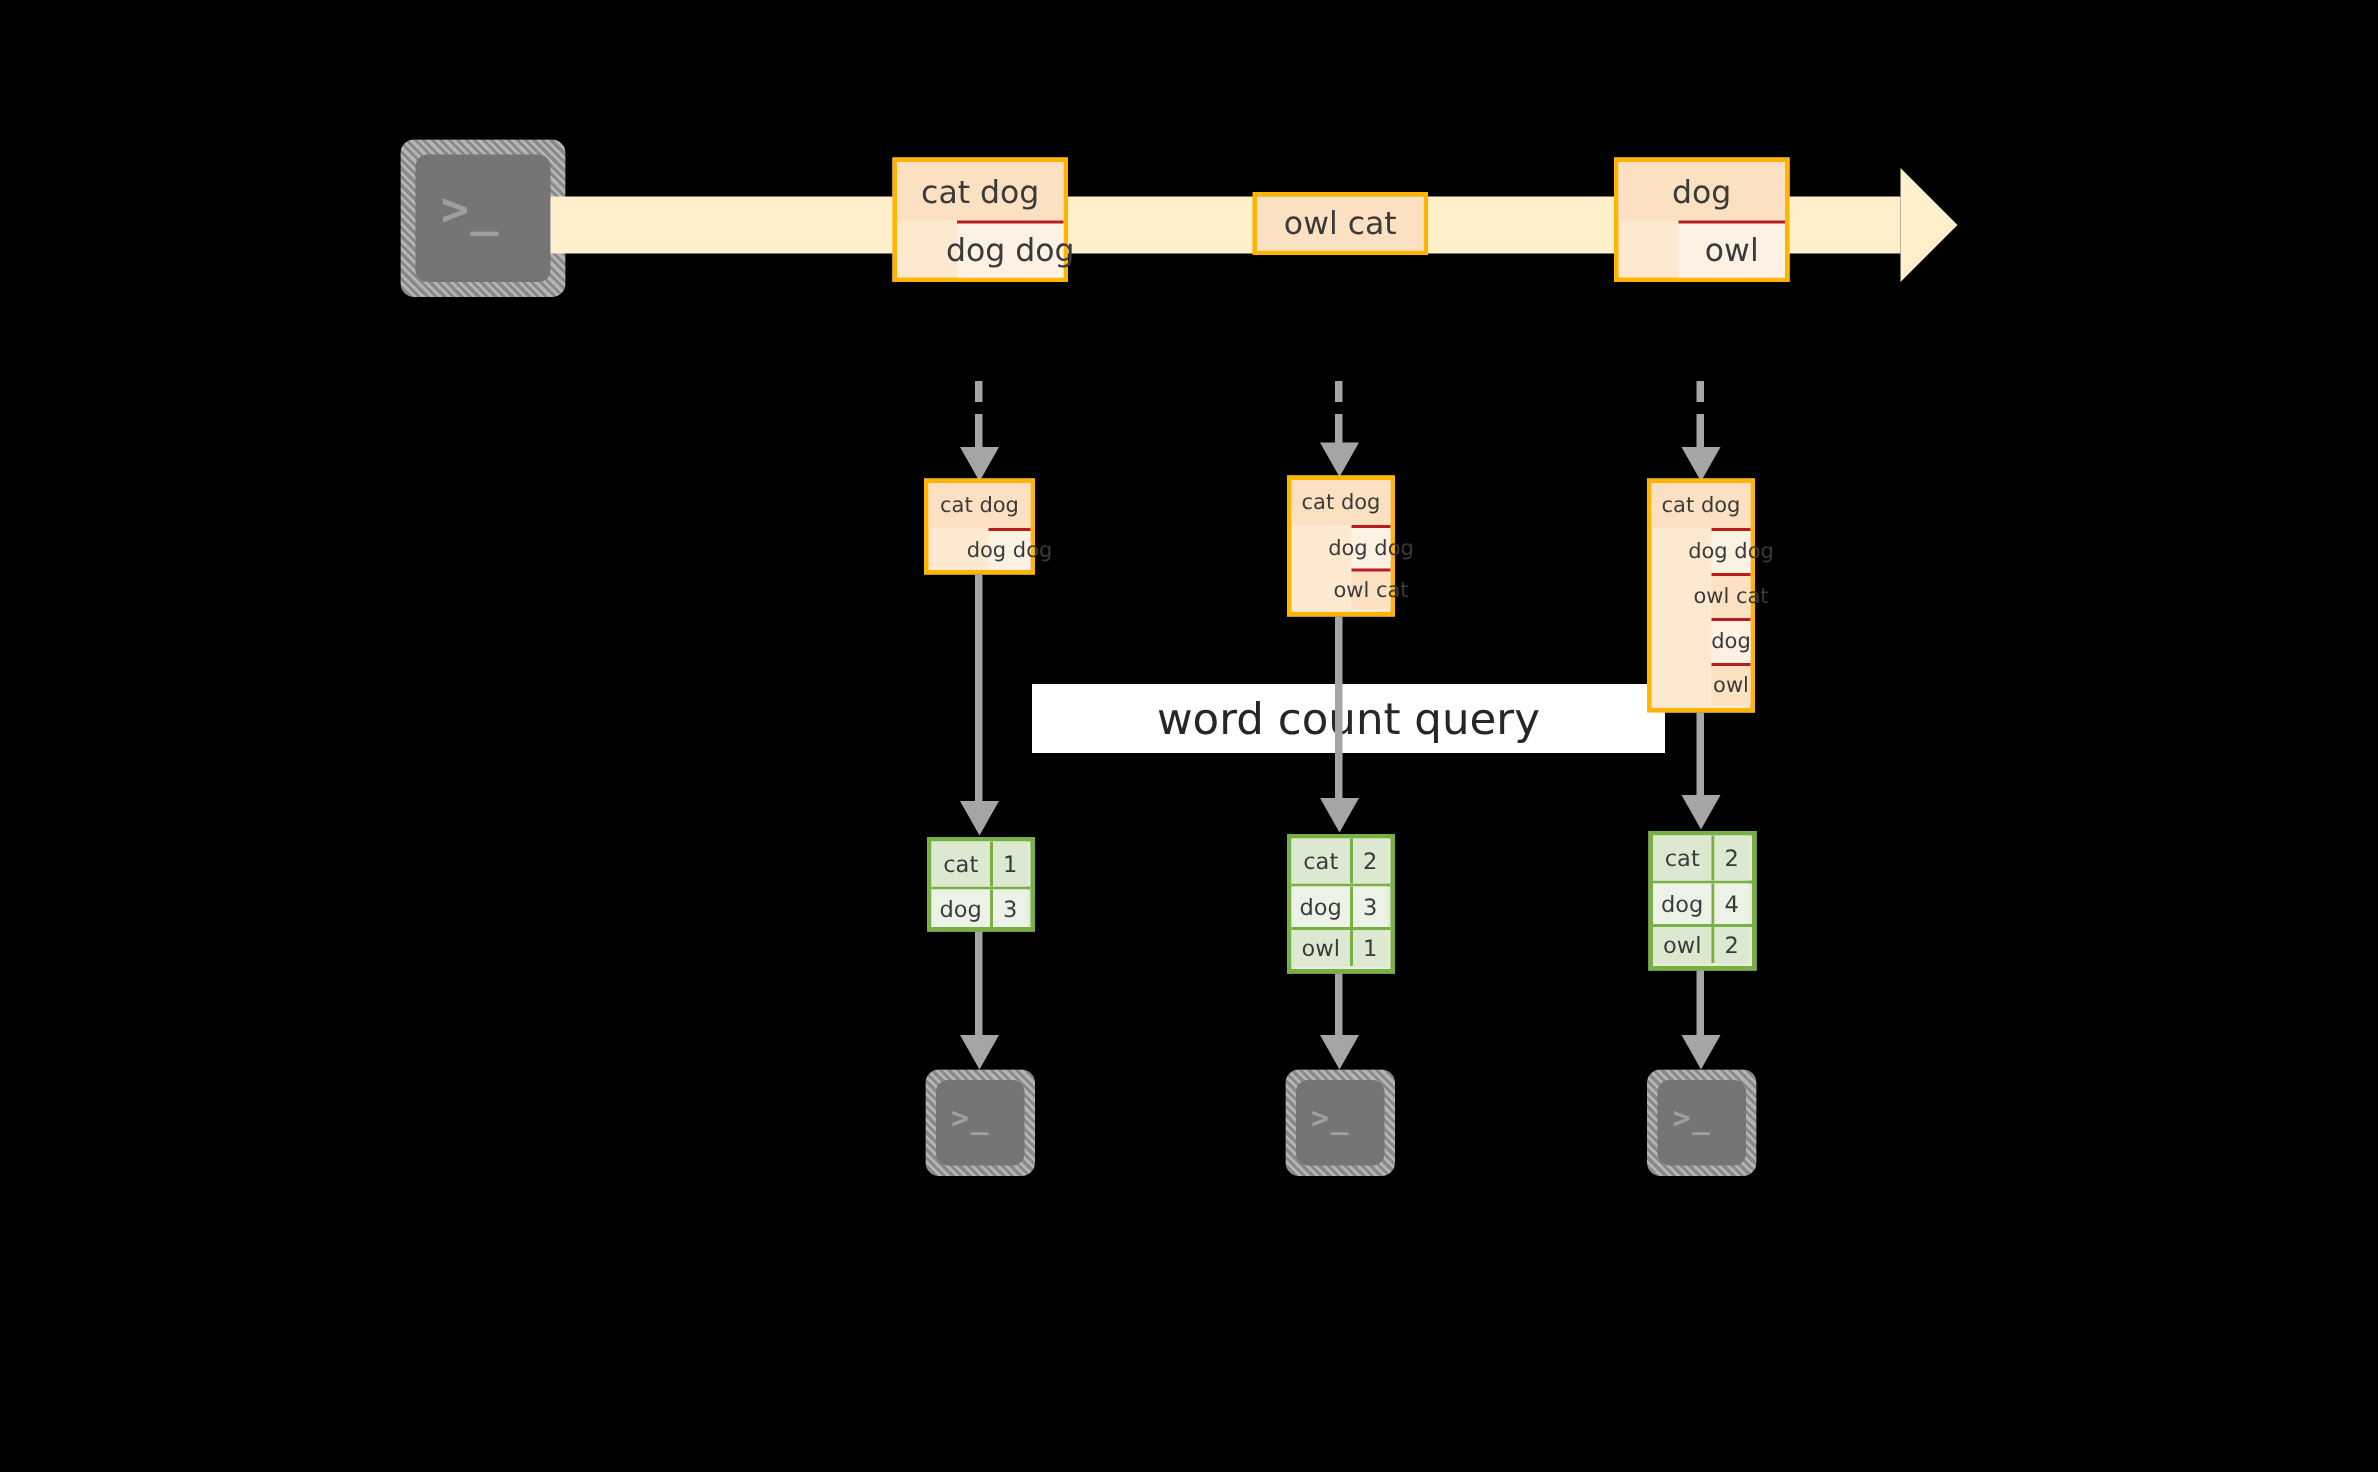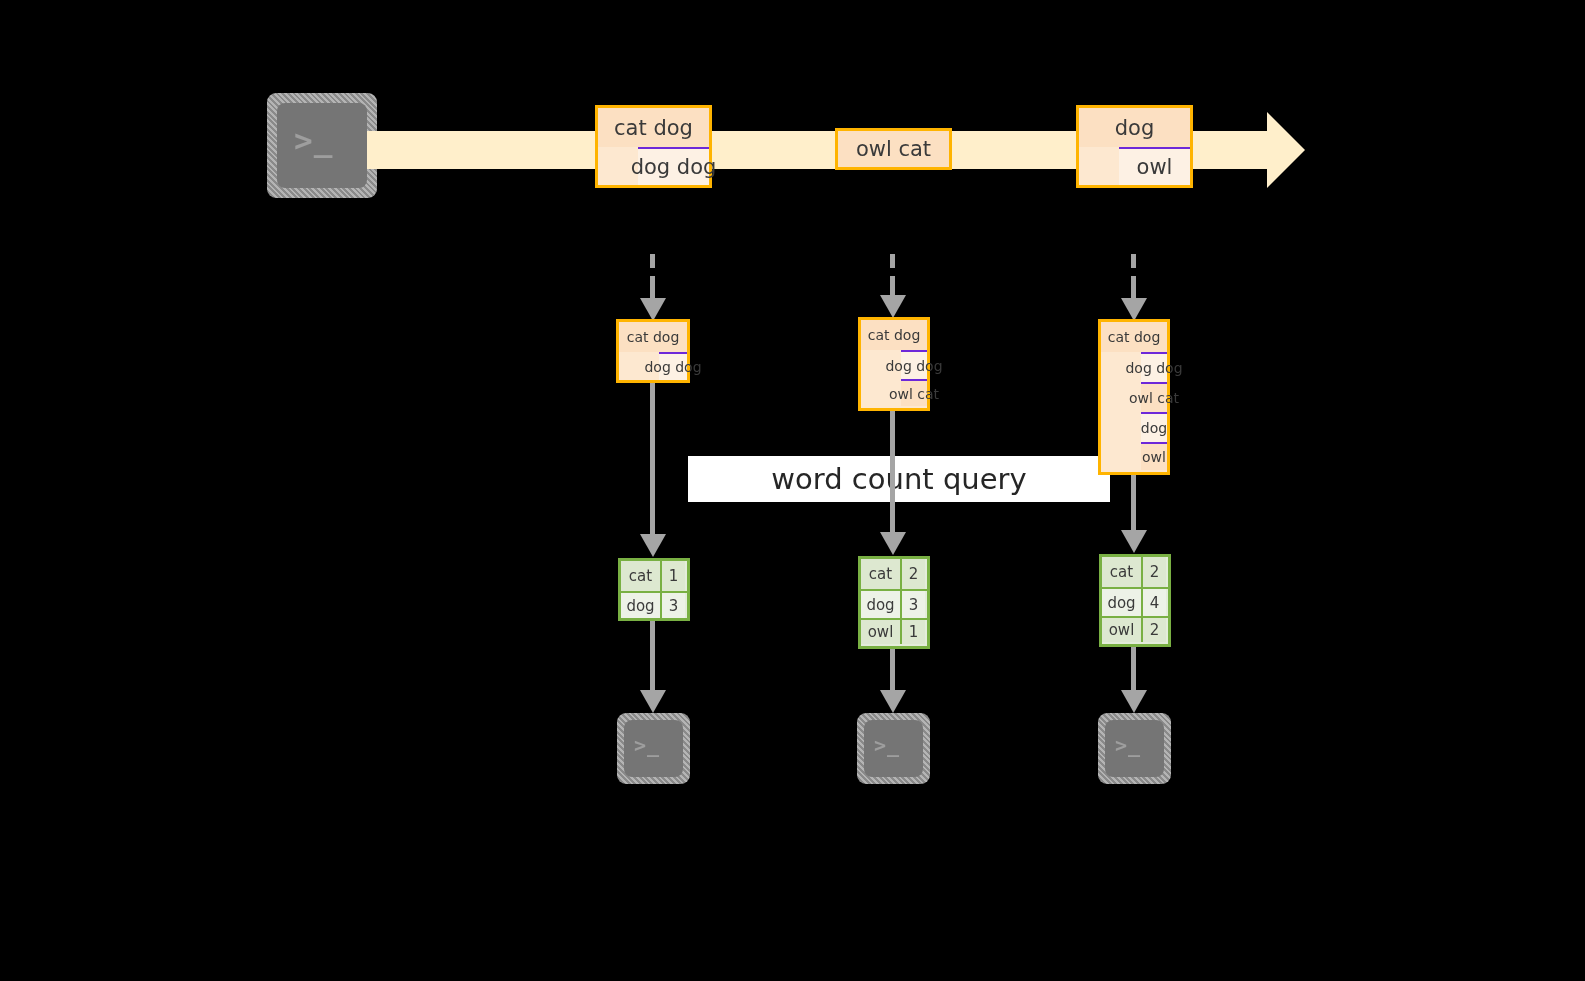--- a/index.html
+++ b/index.html
@@ -70,21 +70,21 @@
   .msgrow {
     box-sizing: border-box;
     display: flex;
     align-items: center;
     justify-content: center;
     color: #3a3a3a;
     white-space: nowrap;
   }
   .msgrow.dark  { background: #FCE0C2; }
   .msgrow.light { background: #FDF1E4; }
-  .msgrow + .msgrow { border-top: 2px solid #6d28d9; margin-left: 40px; }
+  .msgrow + .msgrow { border-top: 2px solid #b91c1c; margin-left: 40px; }
 
   
   .restable {
     position: absolute;
     box-sizing: border-box;
     border: 3px solid #79B043;
     background: #E4EDDA;
   }
   .resrow {
     display: flex;

